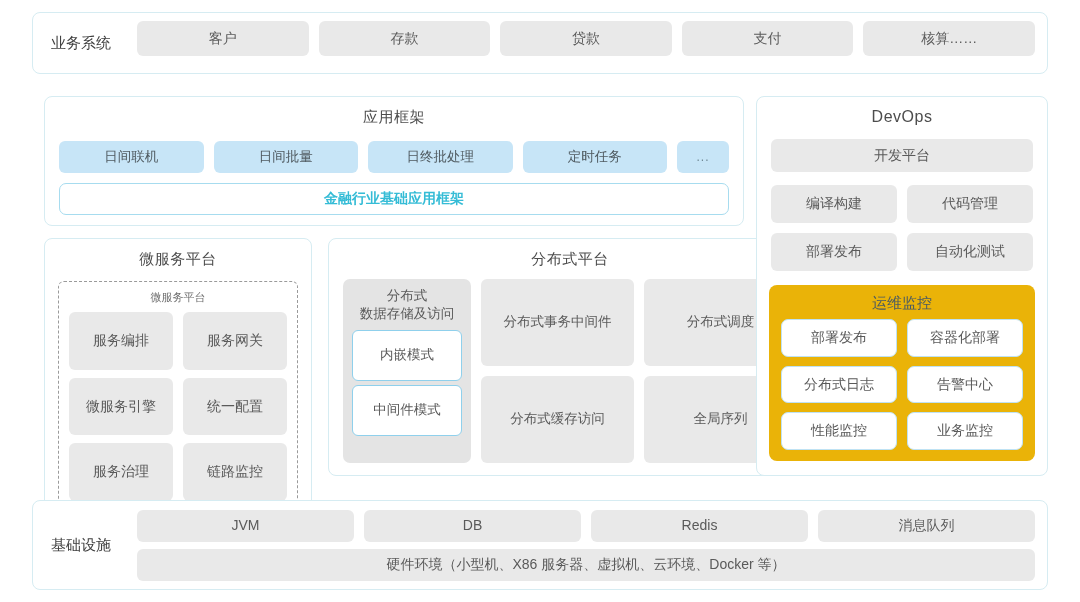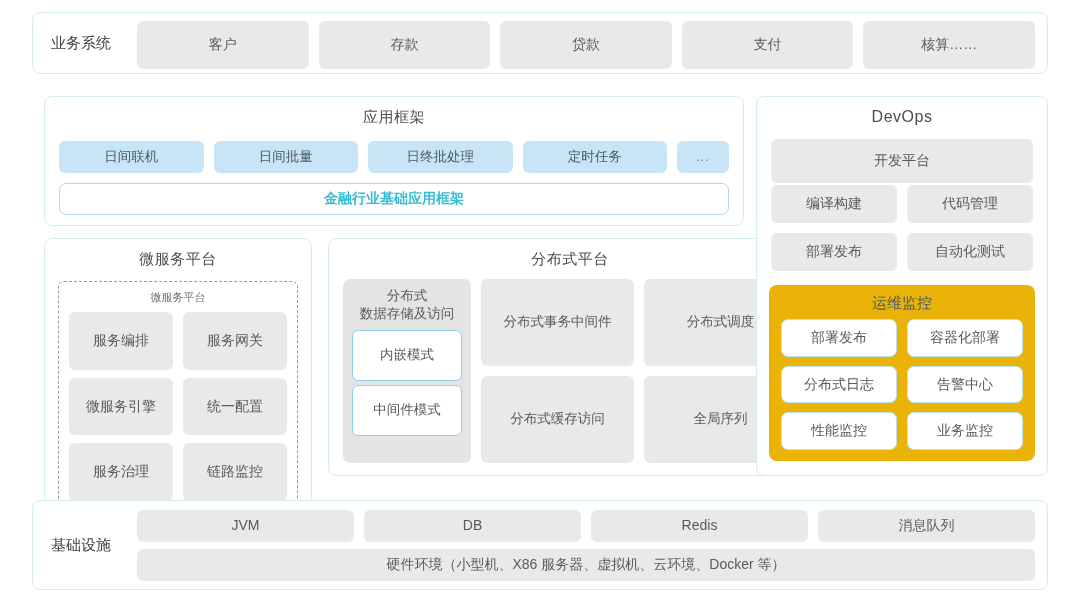--- a/index.html
+++ b/index.html
@@ -67,21 +67,21 @@
   }
   #biz-label {
     position: absolute; left: 18px; top: 0; height: 60px;
     display: flex; align-items: center;
     font-size: 15px; color: #3f3f3f;
   }
   #biz-tabs {
     position: absolute; left: 104px; top: 8px; right: 12px; height: 44px;
     display: flex; gap: 10px;
   }
-  #biz-tabs .chip { flex: 1 1 0; height: 48px; font-size: 14px; }
+  #biz-tabs .chip { flex: 1 1 0; height: 35px; font-size: 14px; }
 
   
   
   #appfw-card {
     left: 44px; top: 96px; width: 700px; height: 130px;
   }
   #appfw-title { margin-top: 11px; }
   #appfw-row {
     position: absolute; left: 14px; top: 44px; right: 14px; height: 32px;
     display: flex; gap: 10px;
@@ -162,21 +162,21 @@
     gap: 10px;
   }
   #dist-grid .chip { font-size: 13.5px; }
 
   
   #devops-card {
     left: 756px; top: 96px; width: 292px; height: 380px;
   }
   #devops-title { margin-top: 11px; font-size: 16px; }
   #devops-dev {
-    position: absolute; left: 14px; top: 42px; right: 14px; height: 44px;
+    position: absolute; left: 14px; top: 42px; right: 14px; height: 33px;
   }
   #devops-grid {
     position: absolute; left: 14px; top: 88px; right: 14px; height: 86px;
     display: grid;
     grid-template-columns: 1fr 1fr;
     grid-template-rows: 1fr 1fr;
     gap: 10px;
   }
   #devops-grid .chip { font-size: 14px; }
   #ops-panel {

